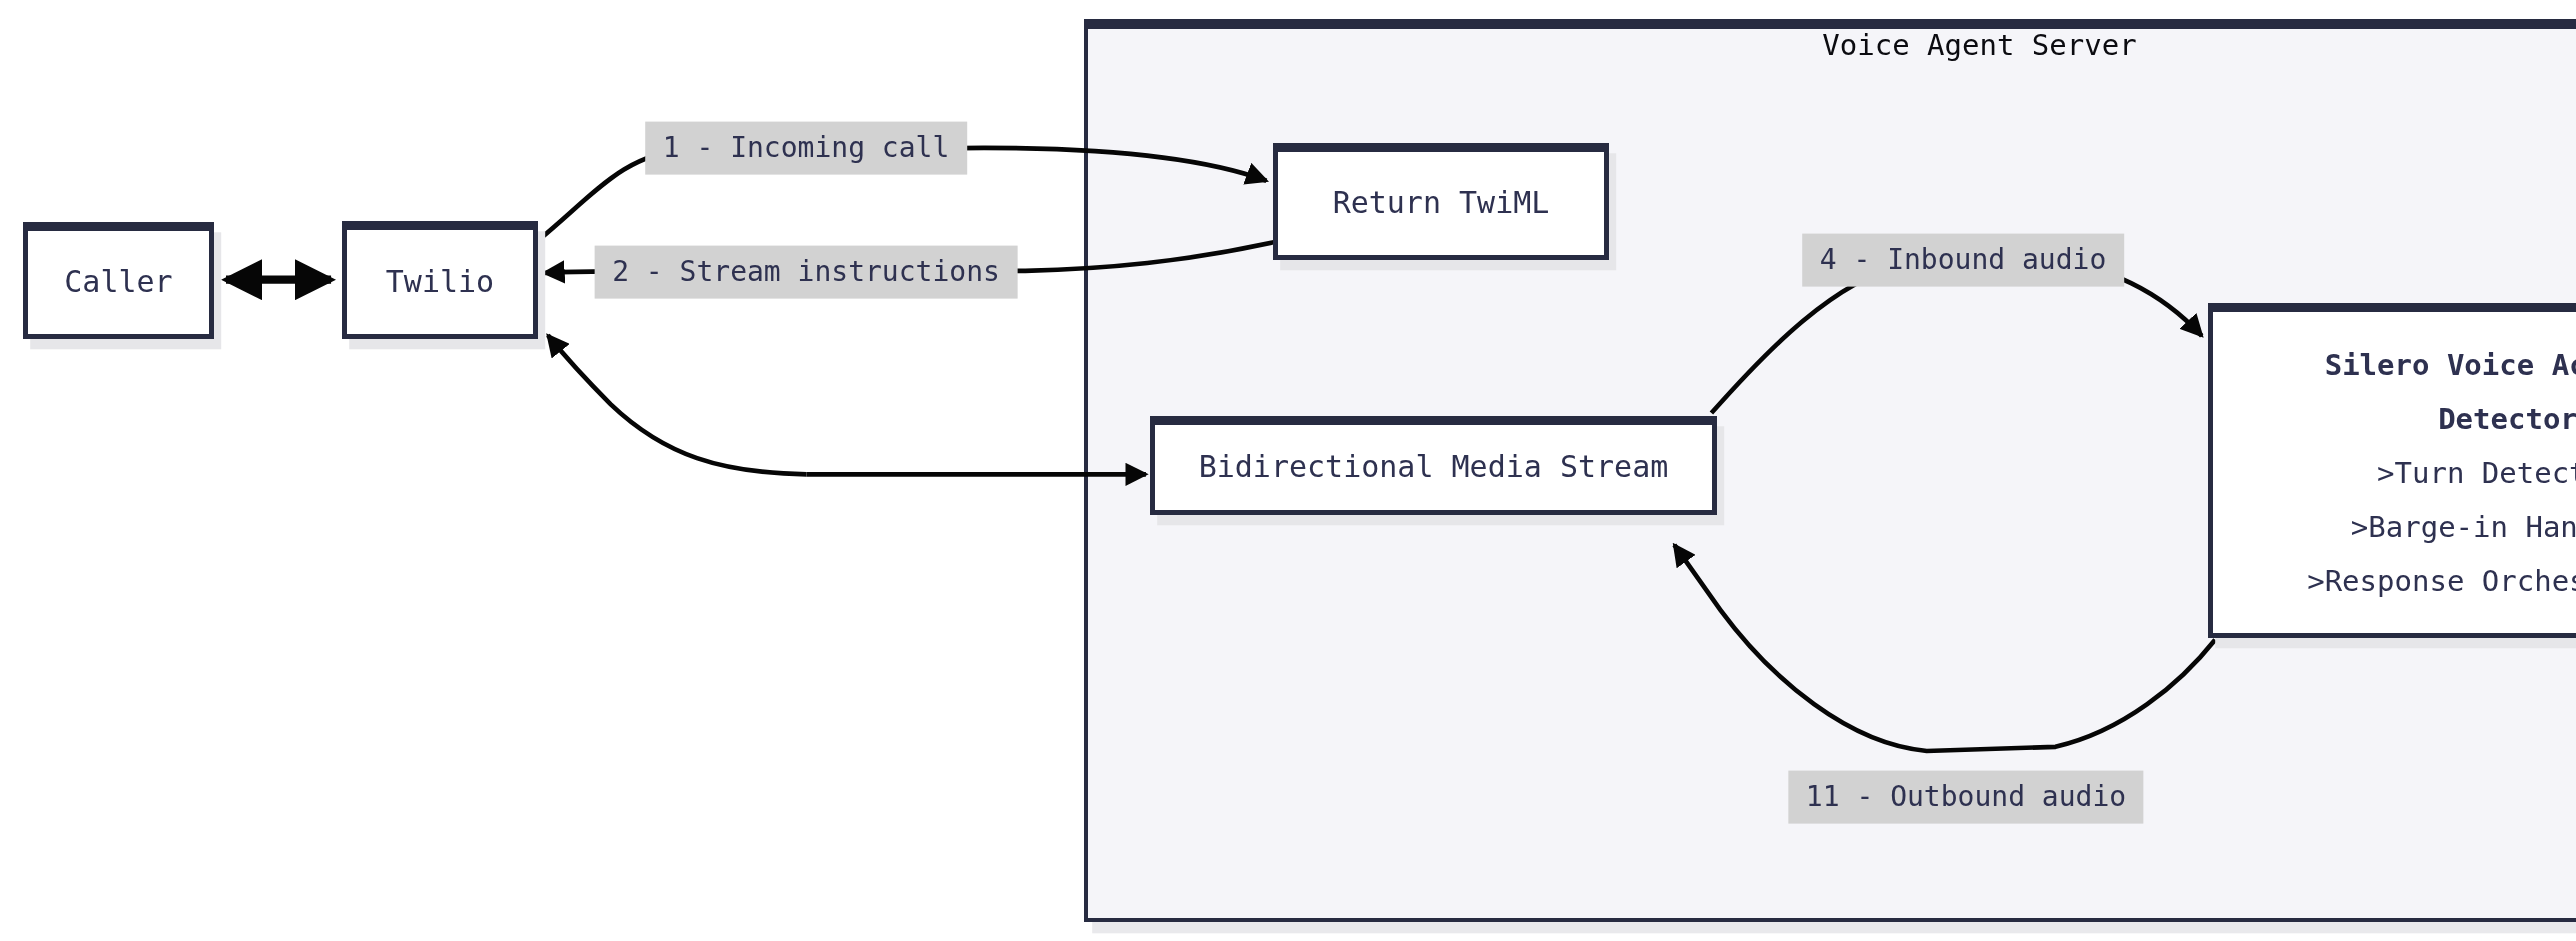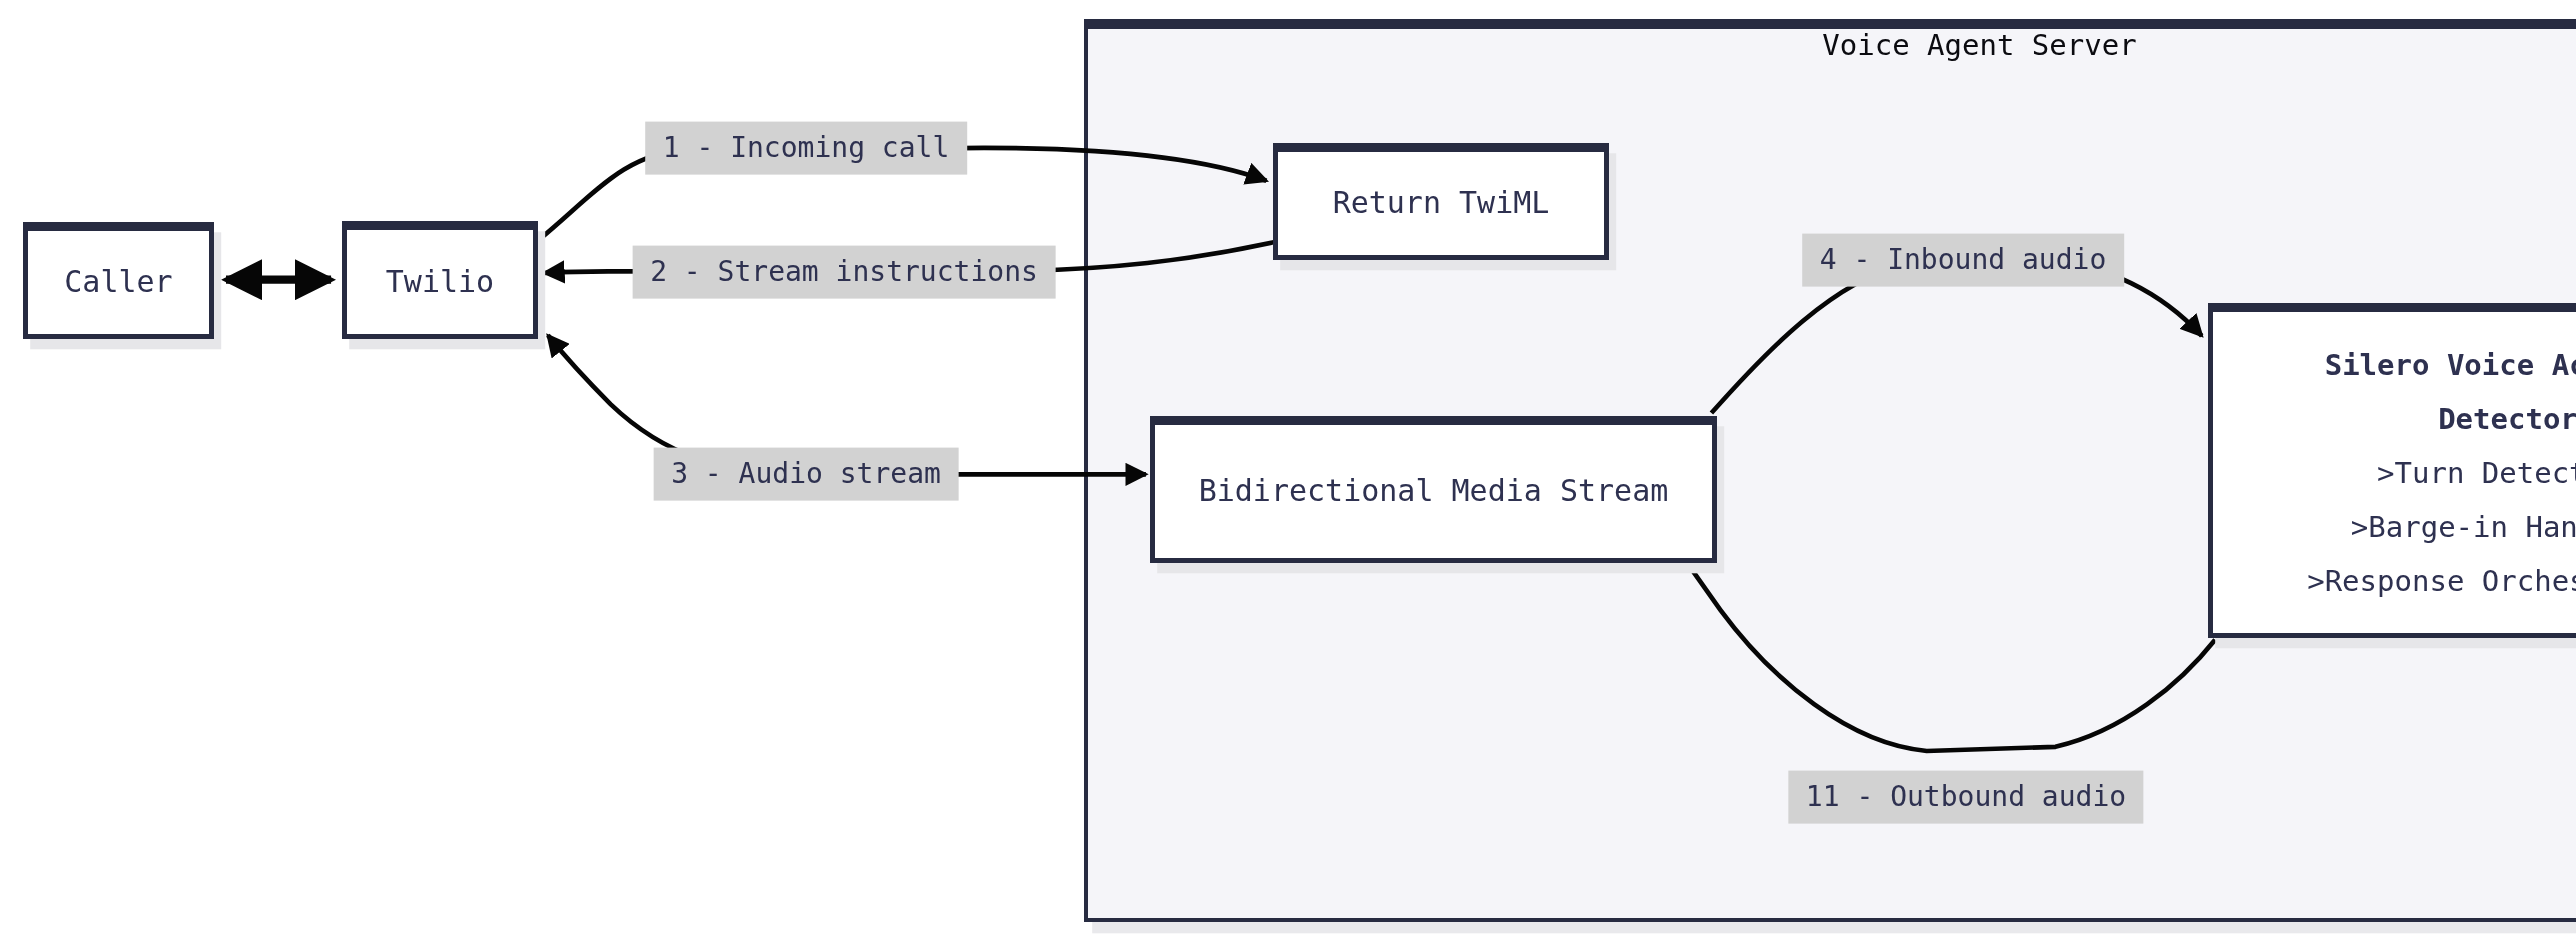--- a/index.html
+++ b/index.html
@@ -110,33 +110,32 @@
   </div>
 
   <div class="node" style="left:1273px;top:143px;width:336px;height:117px;">
     <span>Return TwiML</span>
   </div>
 
   <div class="node" style="left:342px;top:221px;width:196px;height:118px;">
     <span>Twilio</span>
   </div>
 
-  <div class="node" style="left:1150px;top:416px;width:567px;height:147px;">
+  <div class="node" style="left:1150px;top:416px;width:567px;height:99px;">
     <span>Bidirectional Media Stream</span>
   </div>
 
   <div class="node" style="left:2208px;top:303px;width:600px;height:335px;">
     <span class="silero-line bold">Silero Voice Activity</span>
     <span class="silero-line bold">Detector</span>
     <span class="silero-line">&gt;Turn Detection</span>
     <span class="silero-line">&gt;Barge-in Handling</span>
     <span class="silero-line">&gt;Response Orchestration</span>
   </div>
 
   <div class="edge-label" style="left:806px;top:148px;">1 - Incoming call</div>
-  <div class="edge-label" style="left:806px;top:272px;margin-left:38px;">2 - Stream instructions</div>
-  <div class="edge-label" style="left:806px;top:474px;">3 - Audio stream</div>
+  <div class="edge-label" style="left:806px;top:272px;">2 - Stream instructions</div>
   <div class="edge-label" style="left:1963px;top:260px;">4 - Inbound audio</div>
 
   <div class="edge-label" style="left:1966px;top:753px;margin-top:44px;">11 - Outbound audio</div>
 
 </div>
 
 
 </body></html>

